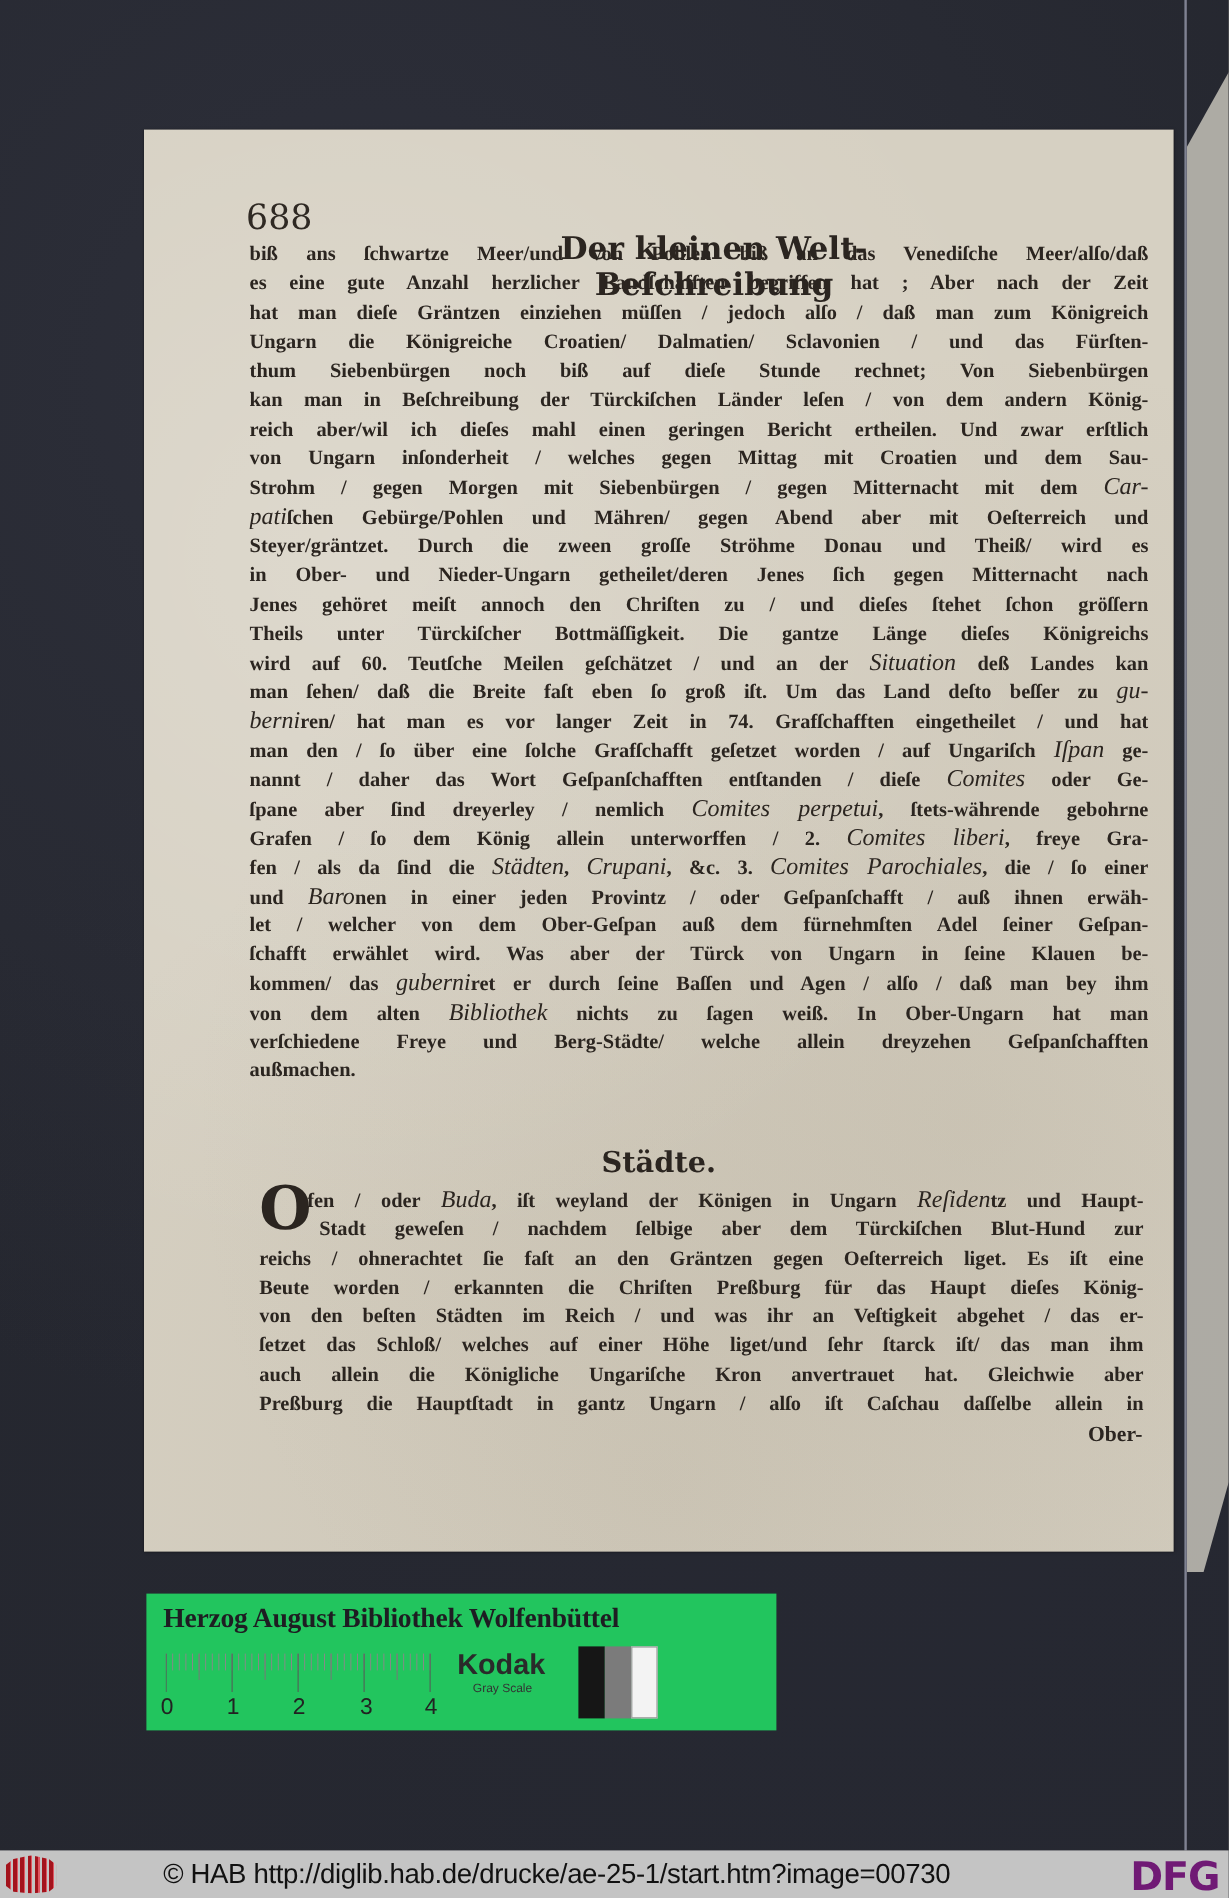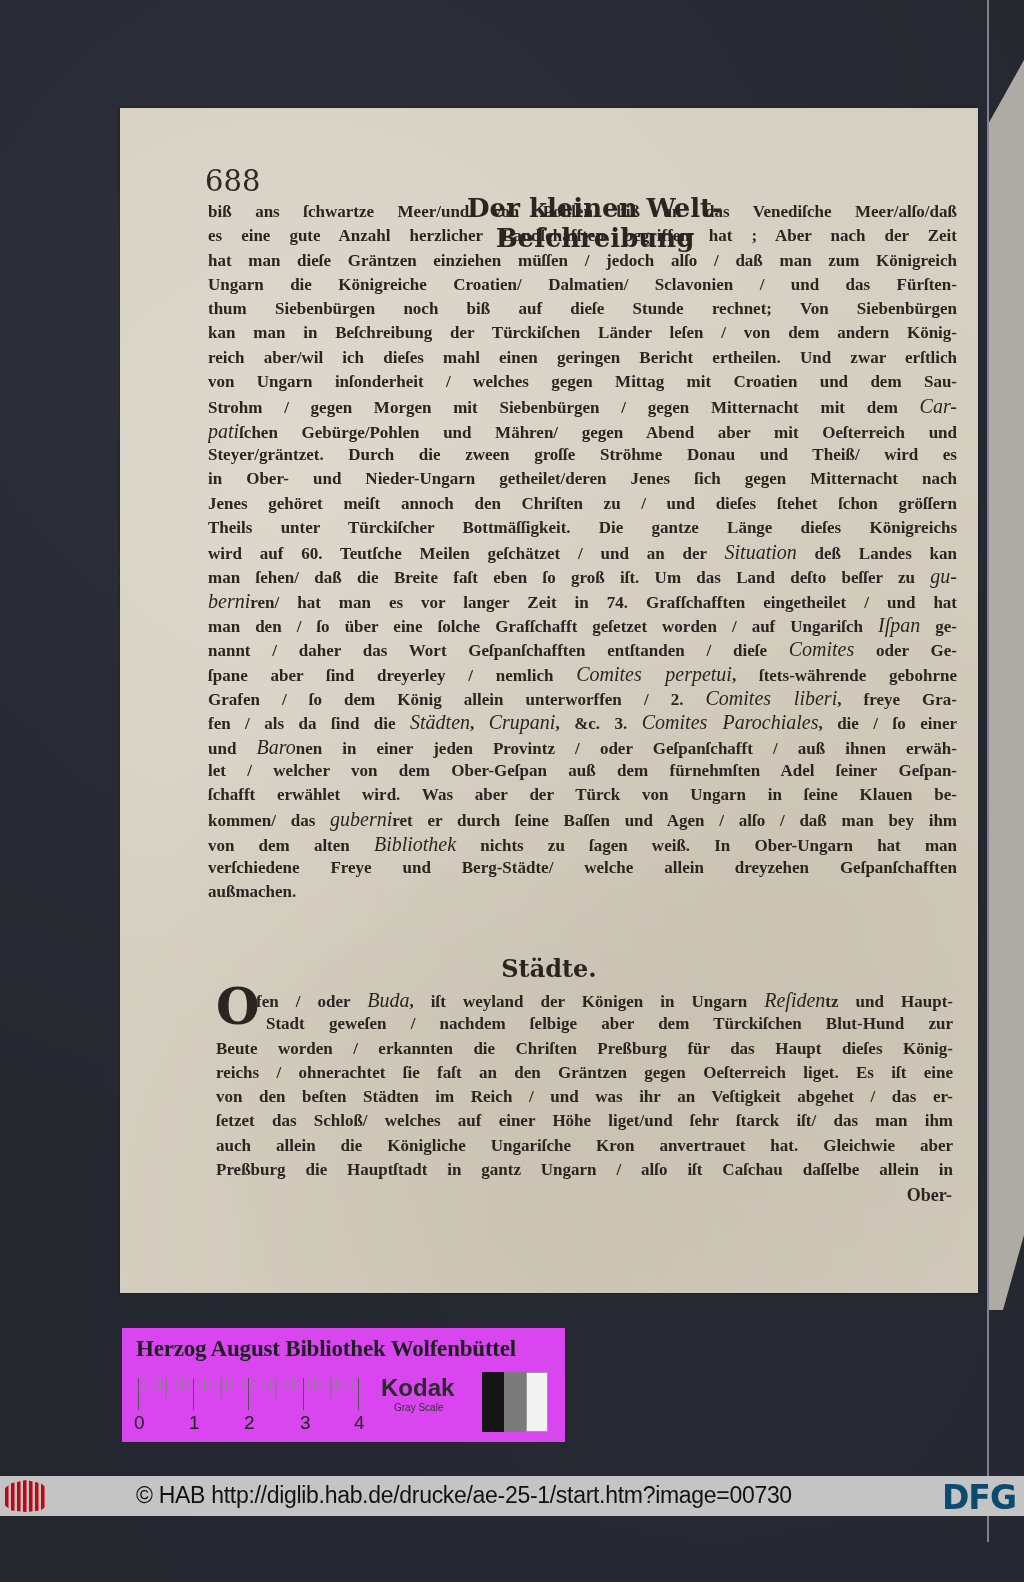--- a/index.html
+++ b/index.html
@@ -42,44 +42,44 @@
   }
   .line.last { text-align-last:left; }
   .line.indent1 { margin-left:40px; }
   .line.indent2 { margin-left:50px; }
   .it { font-style:italic; font-weight:normal; font-size:20px; }
   .section-heading { position:absolute; left:0; width:858px; top:846px; text-align:center; font-size:24px; font-family:"DejaVu Serif", serif; }
   .drop-cap { position:absolute; left:96px; top:874px; font-size:50px; line-height:50px; font-family:"DejaVu Serif", serif; }
   .catchword { position:absolute; right:26px; top:1075px; font-size:18px; line-height:24px; }
 
   
-  .card { position:absolute; left:122px; top:1328px; width:443px; height:114px; background:#d946ef; }
+  .card { position:absolute; left:122px; top:1328px; width:525px; height:114px; background:#22c55e; }
   .card-title { position:absolute; left:14px; top:8px; font-size:23px; font-weight:bold; color:#1e1d22; white-space:nowrap; letter-spacing:-0.2px; }
   .ruler { position:absolute; left:16px; top:50px; width:223px; height:32px;
     background:
       linear-gradient(90deg, #555 0 1px, transparent 1px) 0 0 / 55px 32px repeat-x,
       linear-gradient(90deg, #777 0 1px, transparent 1px) 27.5px 0 / 55px 22px repeat-x,
       linear-gradient(90deg, #888 0 1px, transparent 1px) 0 0 / 5.5px 14px repeat-x;
   }
   .ruler-labels { position:absolute; left:12px; top:84px; width:240px; height:22px; }
   .ruler-labels span { position:absolute; top:0; font-family:"Liberation Sans", sans-serif; font-size:19px; color:#222; }
   .kodak { position:absolute; left:259px; top:46px; font-family:"Liberation Sans", sans-serif; font-weight:bold; font-size:24px; color:#2a2a2a; }
   .kodak-sub { position:absolute; left:272px; top:74px; font-family:"Liberation Sans", sans-serif; font-size:10px; color:#333; }
   .swatches { position:absolute; left:360px; top:44px; height:60px; display:flex; }
   .swatch { width:22px; height:60px; }
   .swatch.w { border:1px solid #999; box-sizing:border-box; }
 
   
-  .footer { position:absolute; left:0; top:1476px; width:1024px; height:40px; background:#c4c4c4; }
+  .footer { position:absolute; left:0; top:1542px; width:1024px; height:40px; background:#c4c4c4; }
   .footer-icon { position:absolute; left:5px; top:4px; width:42px; height:32px;
     background:repeating-linear-gradient(90deg, #a3131c 0 3px, #e05561 3px 4px, transparent 4px 6px);
     clip-path:polygon(0 25%, 15% 10%, 50% 0, 85% 10%, 100% 25%, 100% 80%, 85% 95%, 50% 100%, 15% 95%, 0 80%);
   }
   .footer-text { position:absolute; left:136px; top:6px; font-family:"Liberation Sans", sans-serif; font-size:23px; color:#111; white-space:nowrap; letter-spacing:-0.3px; }
-  .footer-logo { position:absolute; right:8px; top:2px; font-family:"DejaVu Sans", sans-serif; font-weight:bold; font-size:33px; color:#0c4a6e; letter-spacing:-1px; }
+  .footer-logo { position:absolute; right:8px; top:2px; font-family:"DejaVu Sans", sans-serif; font-weight:bold; font-size:33px; color:#701a75; letter-spacing:-1px; }
 </style>
 </head>
 <body>
 
 <div class="glass-line"></div>
 <div class="neighbor-page"></div>
 
 <div class="page ink">
   <div class="page-number">688</div>
   <div class="running-title">Der kleinen Welt-Beſchreibung</div>
@@ -115,22 +115,22 @@
     <span class="line">verſchiedene Freye und Berg-Städte/ welche allein dreyzehen Geſpanſchafften</span>
     <span class="line last">außmachen.</span>
   </div>
 
   <div class="section-heading">Städte.</div>
 
   <div class="drop-cap">O</div>
   <div class="para2">
     <span class="line indent1">fen / oder <span class="it">Buda</span>, iſt weyland der Königen in Ungarn <span class="it">Reſiden</span>tz und Haupt-</span>
     <span class="line indent2">Stadt geweſen /  nachdem ſelbige aber dem Türckiſchen Blut-Hund zur</span>
+    <span class="line">reichs / ohnerachtet ſie faſt an den Gräntzen gegen Oeſterreich liget.  Es iſt eine</span>
     <span class="line">Beute worden / erkannten die Chriſten Preßburg für das Haupt dieſes König-</span>
-    <span class="line">reichs / ohnerachtet ſie faſt an den Gräntzen gegen Oeſterreich liget.  Es iſt eine</span>
     <span class="line">von den beſten Städten im Reich / und was ihr an Veſtigkeit abgehet / das er-</span>
     <span class="line">ſetzet das Schloß/ welches auf einer Höhe liget/und ſehr ſtarck iſt/ das man ihm</span>
     <span class="line">auch allein die Königliche Ungariſche Kron anvertrauet hat.   Gleichwie aber</span>
     <span class="line">Preßburg die Hauptſtadt in gantz Ungarn /  alſo iſt Caſchau daſſelbe allein in</span>
   </div>
 
   <div class="catchword">Ober-</div>
 </div>
 
 <div class="card">

